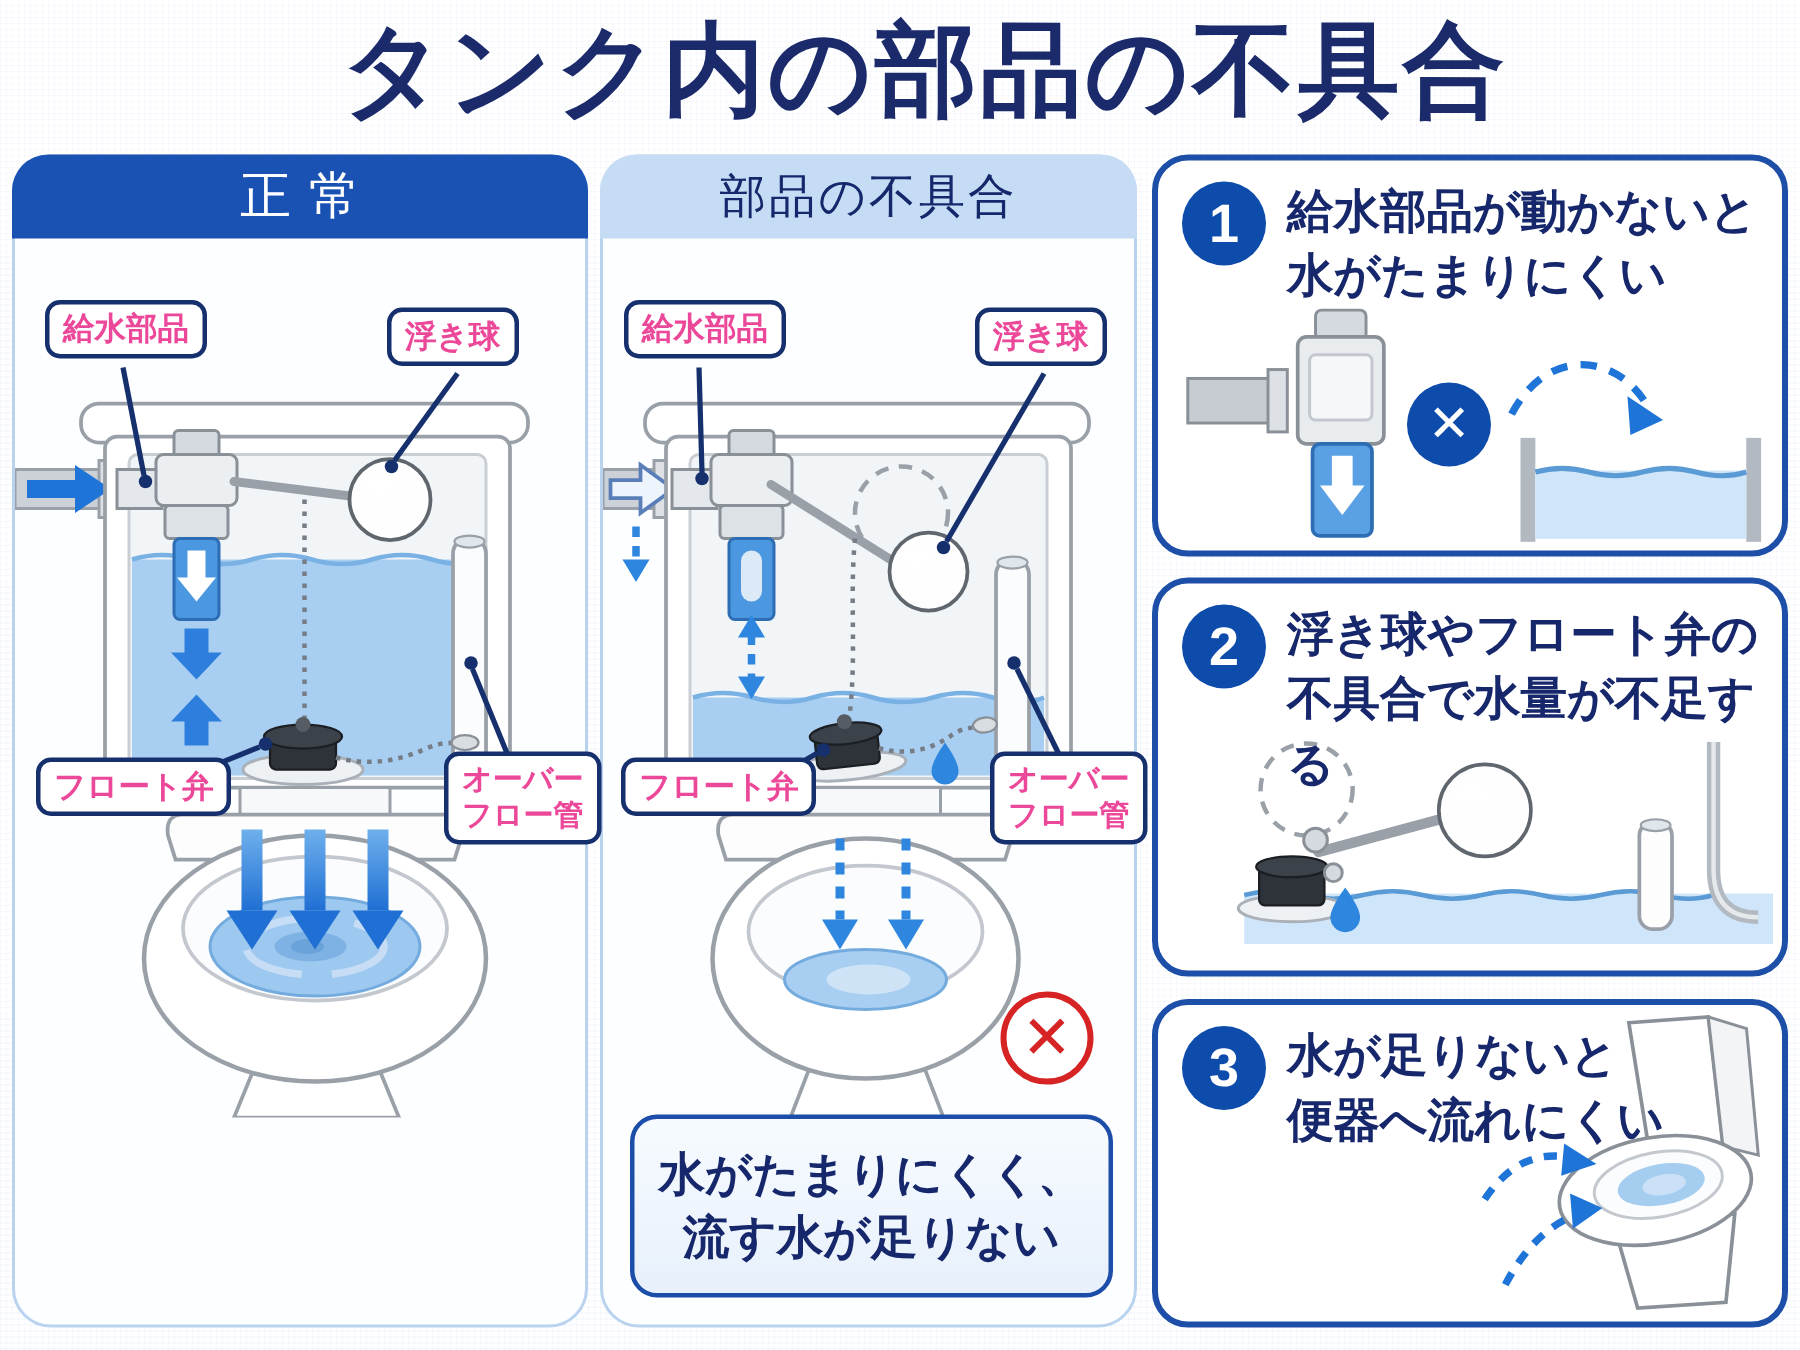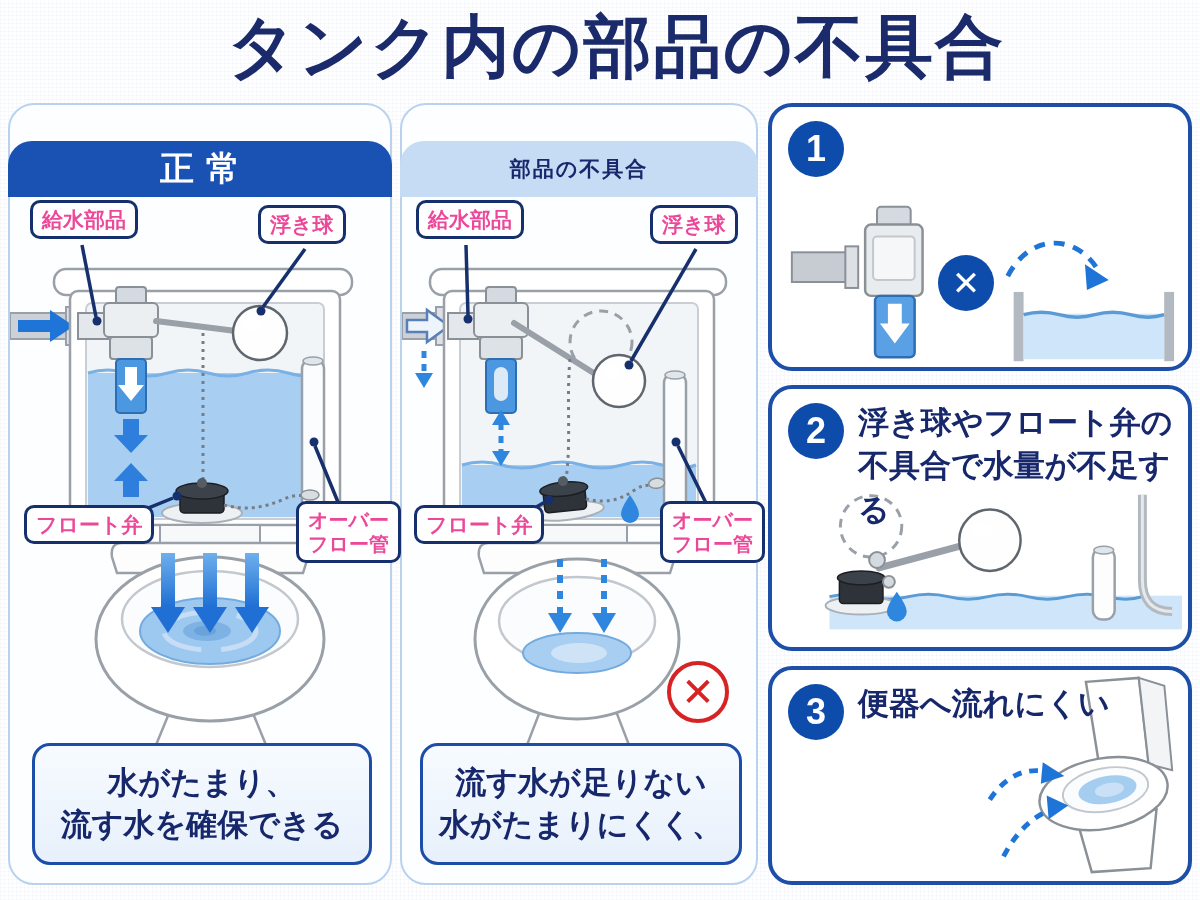--- a/index.html
+++ b/index.html
@@ -20,24 +20,24 @@
   
   .panel{
     position:absolute;top:103px;height:782px;background:#fdfeff;
     border:2px solid #b9d3ef;border-radius:26px;box-sizing:border-box;
   }
   .panel-normal{left:8px;width:384px;}
   .panel-fault{left:400px;width:358px;}
   .panel-header{
     position:absolute;top:-2px;left:-2px;right:-2px;height:56px;
     border-radius:24px 24px 0 0;display:flex;align-items:center;justify-content:center;
-    font-weight:700;box-sizing:border-box;margin-top:38px;
+    font-weight:400;box-sizing:border-box;
   }
   .panel-normal .panel-header{background:#1a52b4;color:#ffffff;font-size:34px;letter-spacing:12px;padding-left:12px;}
-  .panel-fault .panel-header{background:#c6dcf4;color:#16276b;font-size:21px;letter-spacing:2px;text-align:right;}
+  .panel-fault .panel-header{background:#c6dcf4;color:#16276b;font-size:31px;letter-spacing:2px;text-align:right;}
   .illustration{position:absolute;left:0;top:56px;width:100%;height:584px;}
   .callout{
     position:absolute;background:#ffffff;border:3px solid #16306e;border-radius:10px;
     font-size:21px;font-weight:800;color:#ec4899;padding:4px 9px;line-height:1.2;
     text-align:center;white-space:nowrap;z-index:3;
   }
   .caption-box{
     position:absolute;left:22px;top:638px;width:340px;height:122px;z-index:4;
     background:linear-gradient(#f7fbff,#e7f0fb);
     border:3px solid #1c4da8;border-radius:18px;box-sizing:border-box;
@@ -186,24 +186,20 @@
     </div>
 
     <div class="callout" style="left:20px;top:95px;">給水部品</div>
     <div class="callout" style="left:248px;top:100px;">浮き球</div>
     <div class="callout" style="left:14px;top:400px;">フロート弁</div>
     <div class="callout" style="left:286px;top:396px;font-size:20px;">
       <div>オーバー</div>
       <div>フロー管</div>
     </div>
 
-    <div class="caption-box">
-      <div>水がたまり、</div>
-      <div>流す水を確保できる</div>
-    </div>
   </section>
 
   <section class="panel panel-fault">
     <div class="panel-header">部品の不具合</div>
 
     <div class="illustration">
       <svg width="358" height="584" viewBox="0 0 358 584">
 
         <g>
           <rect x="0" y="152" width="48" height="26" fill="#ccd1d7" stroke="#9aa0a8" stroke-width="2"></rect>
@@ -300,29 +296,33 @@
     <div class="callout" style="left:248px;top:100px;">浮き球</div>
     <div class="callout" style="left:12px;top:400px;">フロート弁</div>
     <div class="callout" style="left:258px;top:396px;font-size:20px;">
       <div>オーバー</div>
       <div>フロー管</div>
     </div>
 
     <div class="fail-badge">✕</div>
 
     <div class="caption-box">
+      <div>水がたまりにくく、</div>
       <div>流す水が足りない</div>
-      <div>水がたまりにくく、</div>
     </div>
   </section>
 
   <aside class="steps">
 
     <div class="step-card step-1">
       <div class="step-num">1</div>
+      <div class="step-text">
+        <div>給水部品が動かないと</div>
+        <div>水がたまりにくい</div>
+      </div>
       <div class="cross-badge" style="left:166px;bottom:56px;">✕</div>
       <div class="step-art">
         <svg width="100%" height="100%" viewBox="0 0 408 158">
           <g>
             <rect x="14" y="48" width="66" height="30" fill="#c6ccd2" stroke="#8a9097" stroke-width="2"></rect>
             <rect x="68" y="42" width="13" height="42" fill="#dde1e6" stroke="#8a9097" stroke-width="2"></rect>
             <rect x="100" y="2" width="34" height="20" rx="4" fill="#d5dae0" stroke="#8a9097" stroke-width="2"></rect>
             <rect x="88" y="20" width="58" height="72" rx="6" fill="#e9ecef" stroke="#8a9097" stroke-width="2.5"></rect>
             <rect x="96" y="32" width="42" height="44" rx="4" fill="#f5f7f9" stroke="#c3c8cf" stroke-width="2"></rect>
             <rect x="98" y="92" width="40" height="62" rx="5" fill="#5aa0e4" stroke="#2c6db3" stroke-width="2.5"></rect>
@@ -374,20 +374,21 @@
             <ellipse cx="205" cy="45" rx="11" ry="7" fill="#ffffff"></ellipse>
           </g>
           <path d="M120,108 q-10,14 -10,20 a10,10 0 0 0 20,0 q0,-6 -10,-20 z" fill="#2e86de"></path>
         </svg>
       </div>
     </div>
 
     <div class="step-card step-3">
       <div class="step-num">3</div>
       <div class="step-text">
+        <div>水が足りないと</div>
         <div>便器へ流れにくい</div>
       </div>
       <div class="step-art">
         <svg width="100%" height="100%" viewBox="0 0 412 207">
           <g>
             <polygon points="314,8 368,4 378,92 328,96" fill="#ffffff" stroke="#8a9097" stroke-width="2.5"></polygon>
             <polygon points="368,4 394,12 402,98 378,92" fill="#f2f4f6" stroke="#8a9097" stroke-width="2"></polygon>
             <polygon points="304,146 386,138 380,198 320,202" fill="#ffffff" stroke="#8a9097" stroke-width="2.5"></polygon>
             <ellipse cx="332" cy="122" rx="66" ry="36" transform="rotate(-10 332 122)" fill="#ffffff" stroke="#8a9097" stroke-width="2.5"></ellipse>
             <ellipse cx="334" cy="118" rx="44" ry="22" transform="rotate(-10 334 118)" fill="#fbfcfd" stroke="#c3c8cf" stroke-width="2"></ellipse>

